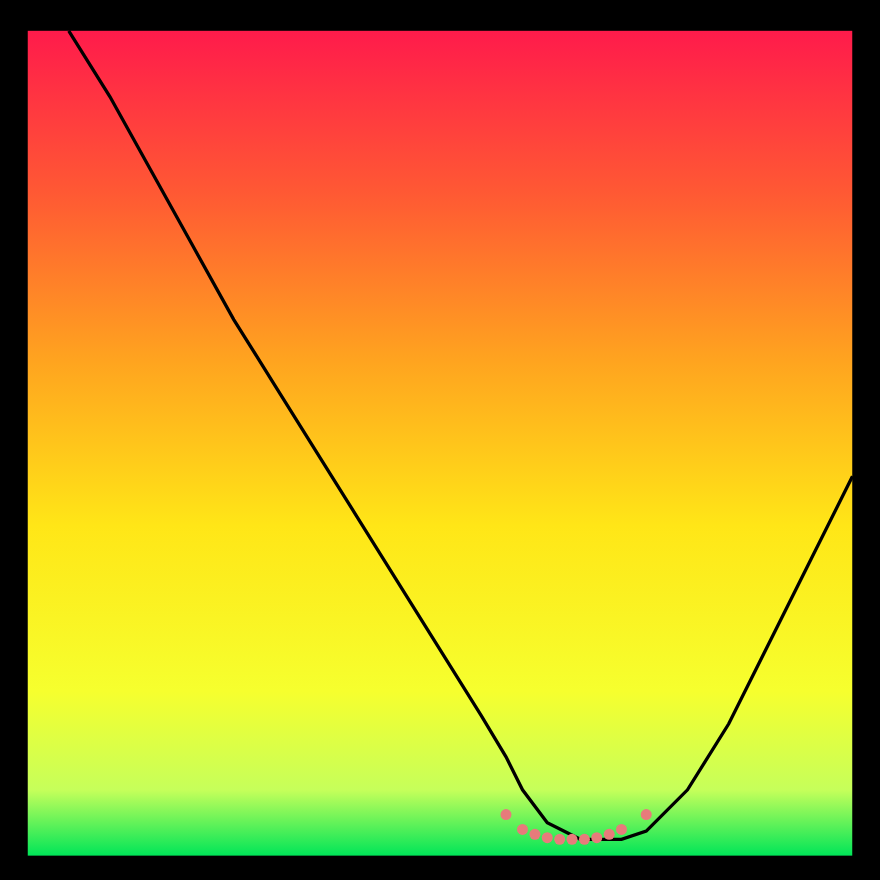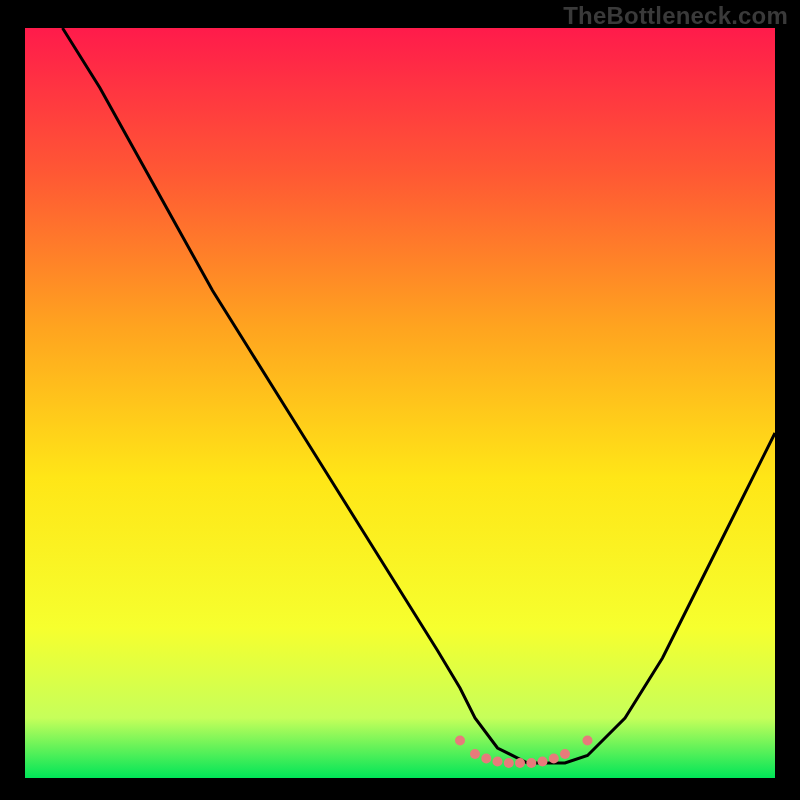--- a/index.html
+++ b/index.html
@@ -52,14 +52,13 @@
         <circle cx="542.5" cy="761.5" r="5" fill="#e77b7b"></circle>
         <circle cx="553.8" cy="758.5" r="5" fill="#e77b7b"></circle>
         <circle cx="565.0" cy="754.0" r="5" fill="#e77b7b"></circle>
         <circle cx="587.5" cy="740.5" r="5" fill="#e77b7b"></circle>
       </g>
   <rect x="0" y="0" width="25" height="800" fill="#000"></rect>
   <rect x="775" y="0" width="25" height="800" fill="#000"></rect>
   <rect x="0" y="778" width="800" height="22" fill="#000"></rect>
 </svg>
 
-<div class="watermark">TheBottleneck.com</div>
 </div>
 
 </body></html>

